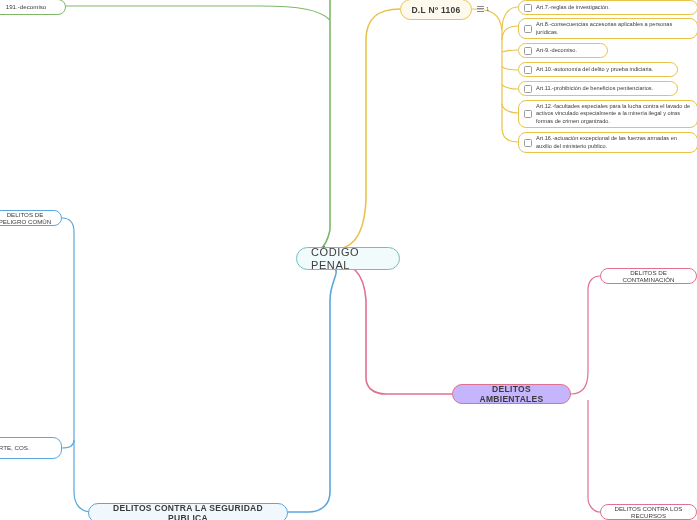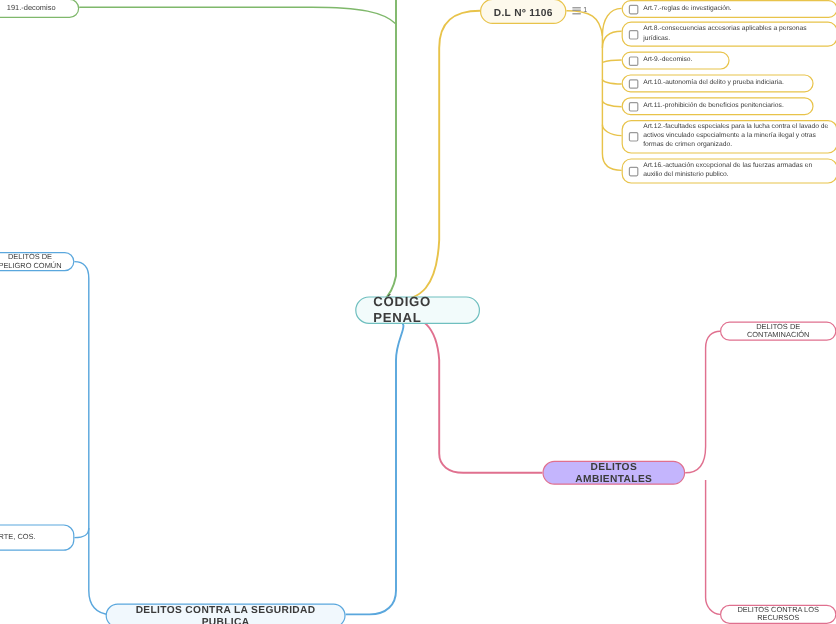--- a/index.html
+++ b/index.html
@@ -40,21 +40,21 @@
     display: block;
   }
 
   
   .central {
     border: 1.5px solid #6fbfbf;
     background: #f2fbfb;
     border-radius: 16px;
     padding: 8px 14px;
     font-size: 11px;
-    font-weight: bold;
+    font-weight: normal;
     color: #3b3b3b;
     letter-spacing: 0.6px;
     justify-content: center;
   }
 
   
   .lvl1 {
     border-radius: 14px;
     padding: 6px 10px;
     font-size: 8.5px;

